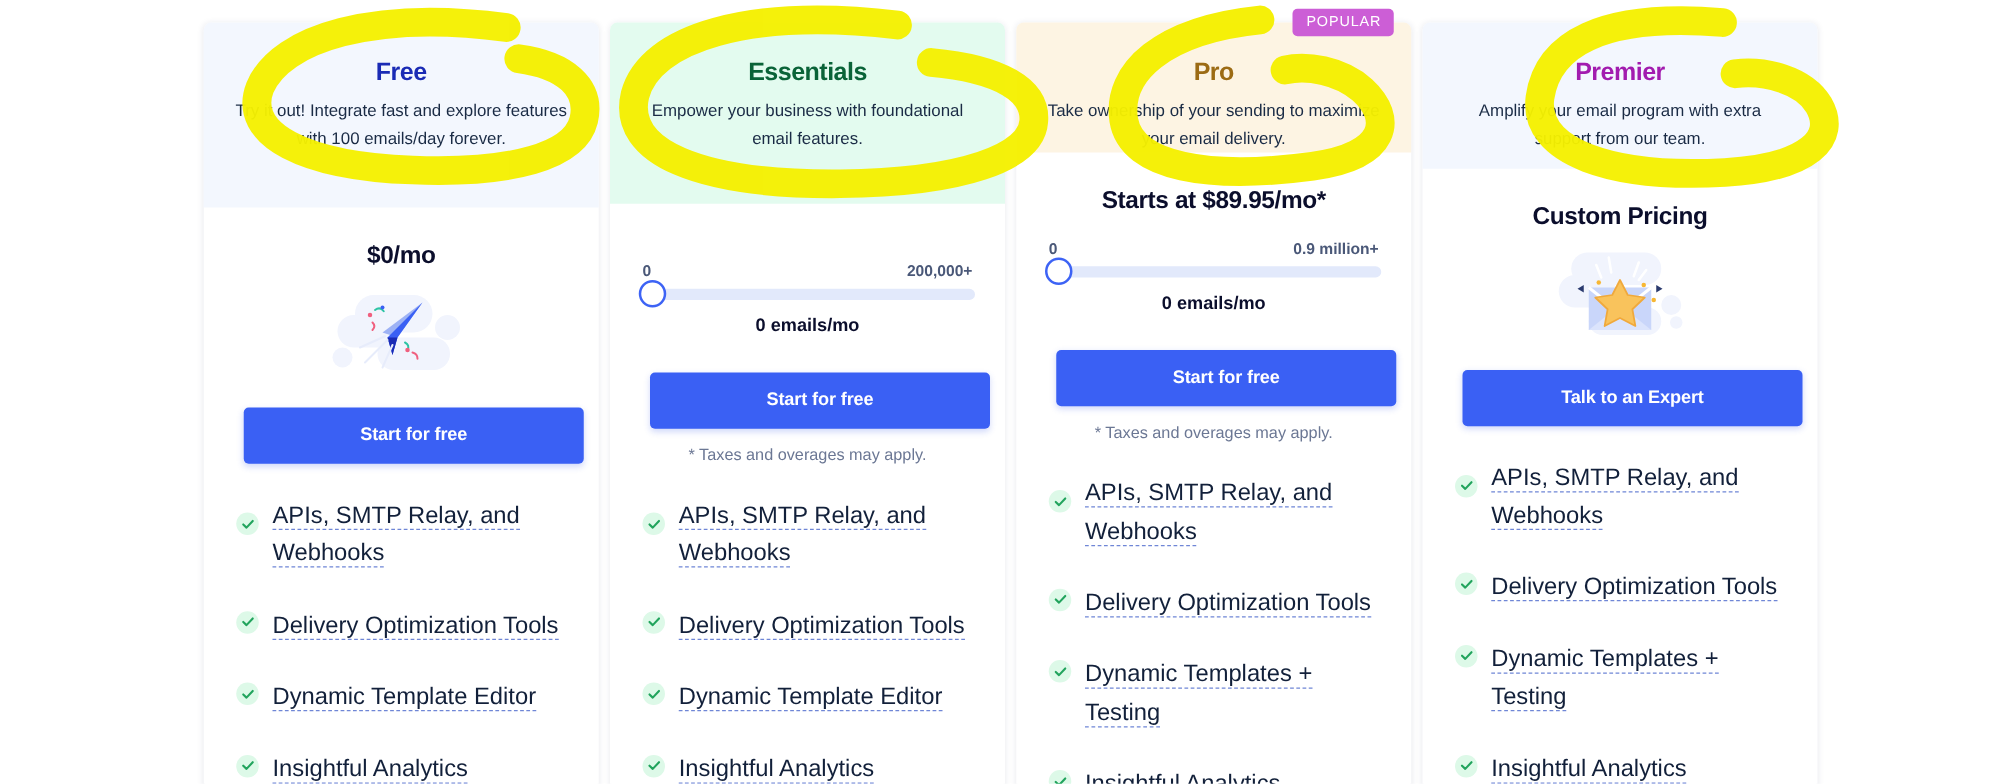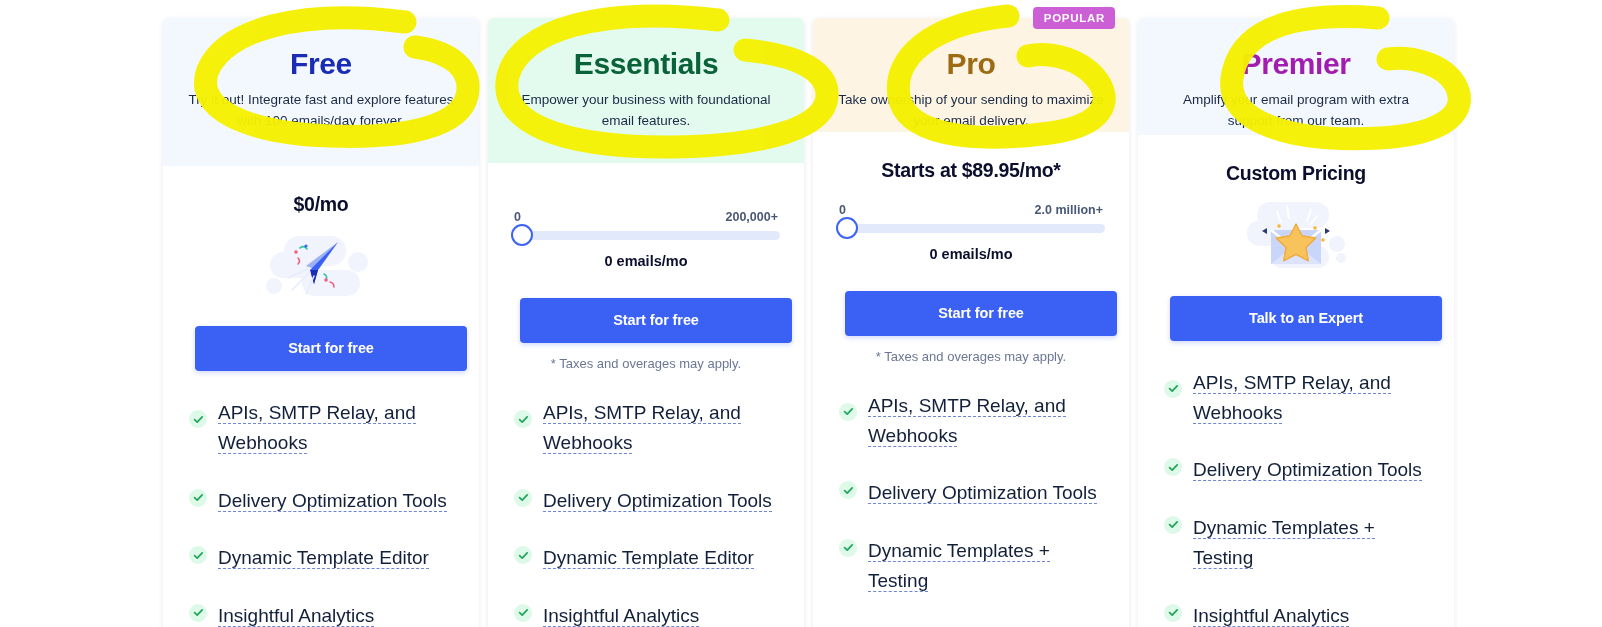--- a/index.html
+++ b/index.html
@@ -43,41 +43,41 @@
   
   .card-head {
     height: 149px;
     border-radius: 6px 6px 0 0;
     padding: 30px 24px 0 24px;
     text-align: center;
     position: relative;
   }
 
   .plan-name {
-    font-size: 30px;
+    font-size: 20px;
     font-weight: bold;
     letter-spacing: -0.4px;
     line-height: 1.05;
     margin-bottom: 9px;
   }
 
   .plan-tagline {
     font-size: 13.5px;
     line-height: 1.62;
     color: #1a2b45;
   }
 
   .popular-badge {
     position: absolute;
     top: -11px;
     right: 14px;
     background: #cc5ed6;
     color: #ffffff;
     font-size: 11.5px;
-    font-weight: bold;
+    font-weight: normal;
     letter-spacing: 0.7px;
     padding: 5px 10px 5px 11px;
     border-radius: 4px;
     z-index: 5;
   }
 
   
   .card-body {
     padding: 27px 22px 0 22px;
     text-align: center;
@@ -365,21 +365,21 @@
         <div class="card-head" style="background: rgb(253, 244, 227);">
           <div class="popular-badge">POPULAR</div>
           <div class="plan-name" style="color: rgb(156, 107, 20);">Pro</div>
           <div class="plan-tagline">Take ownership of your sending to maximize your email delivery.</div>
         </div>
         <div class="card-body">
           <div class="price-line">Starts at $89.95/mo*</div>
           <div class="slider-wrap">
             <div class="slider-ends">
               <span>0</span>
-              <span>2.0 million+</span>
+              <span>0.9 million+</span>
             </div>
             <div class="slider-track">
               <div class="slider-knob"></div>
             </div>
             <div class="slider-value">0 emails/mo</div>
           </div>
           <div class="cta-slot tall">
             <button class="cta-btn" style="background: rgb(58, 96, 244);">Start for free</button>
             <div class="tax-note">* Taxes and overages may apply.</div>
           </div>

